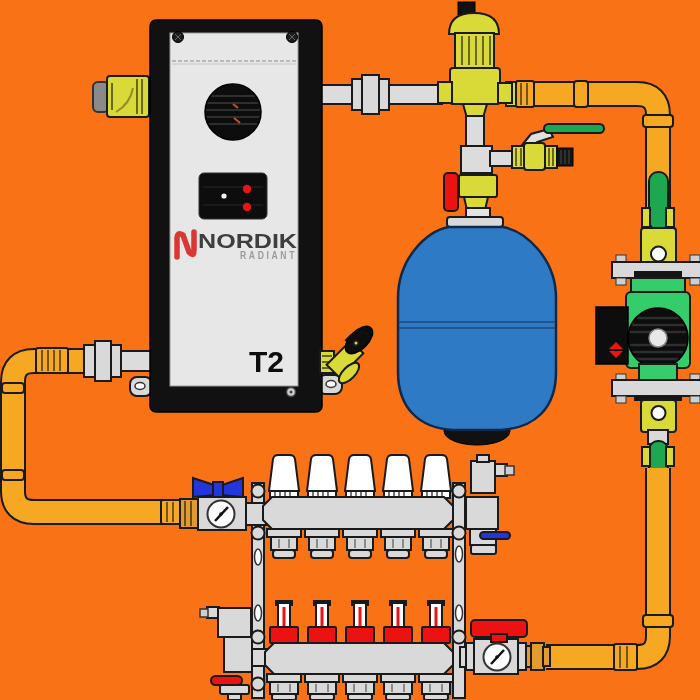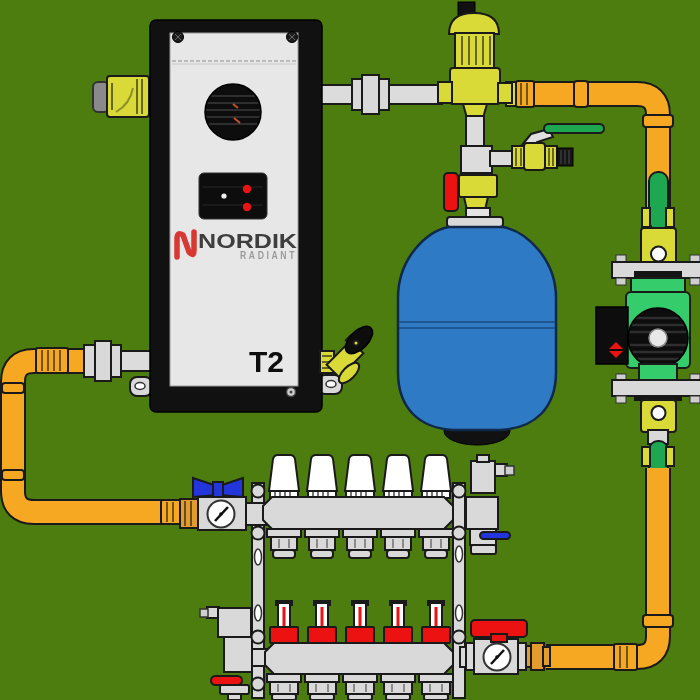--- a/index.html
+++ b/index.html
@@ -1,16 +1,16 @@
 <!DOCTYPE html>
 <html style="--pipe-orange: #F7A823; --pipe-gray: #DCDCDC; --brass: #D9D937; --brass-orange: #E29B2D; --pump-green: #35CC6C; --lever-green: #1CA750; --tank-blue: #2F7AC5; --handle-blue: #2336DC; --accent-red: #EC1212; --metal: #D9D9D9; --ink: #111111; --boiler-face: #E7E7E7; --logo-red: #D93732; --logo-text: #3E3E3E; --logo-sub: #9B9B9B;"><head>
 <meta charset="utf-8">
 <style>
   html,body{margin:0;padding:0;background:#fff;}
-  .scene{position:relative;width:700px;height:700px;background:#4d7c0f;overflow:hidden;
+  .scene{position:relative;width:700px;height:700px;background:#f97316;overflow:hidden;
          font-family:"Liberation Sans",sans-serif;}
   svg{position:absolute;left:0;top:0;}
   .brass{fill:var(--brass);stroke:#1a1a1a;stroke-width:2;}
   .brassO{fill:var(--brass-orange);stroke:#1a1a1a;stroke-width:2;}
   .metal{fill:var(--metal);stroke:#1a1a1a;stroke-width:2;}
   .graypipe{fill:var(--pipe-gray);stroke:#1a1a1a;stroke-width:2;}
   .green{fill:var(--pump-green);stroke:#1a1a1a;stroke-width:2;}
   .lever{fill:var(--lever-green);stroke:#1a1a1a;stroke-width:2;}
   .redf{fill:var(--accent-red);stroke:#1a1a1a;stroke-width:2;}
   .bluef{fill:var(--handle-blue);stroke:#1a1a1a;stroke-width:2;}

